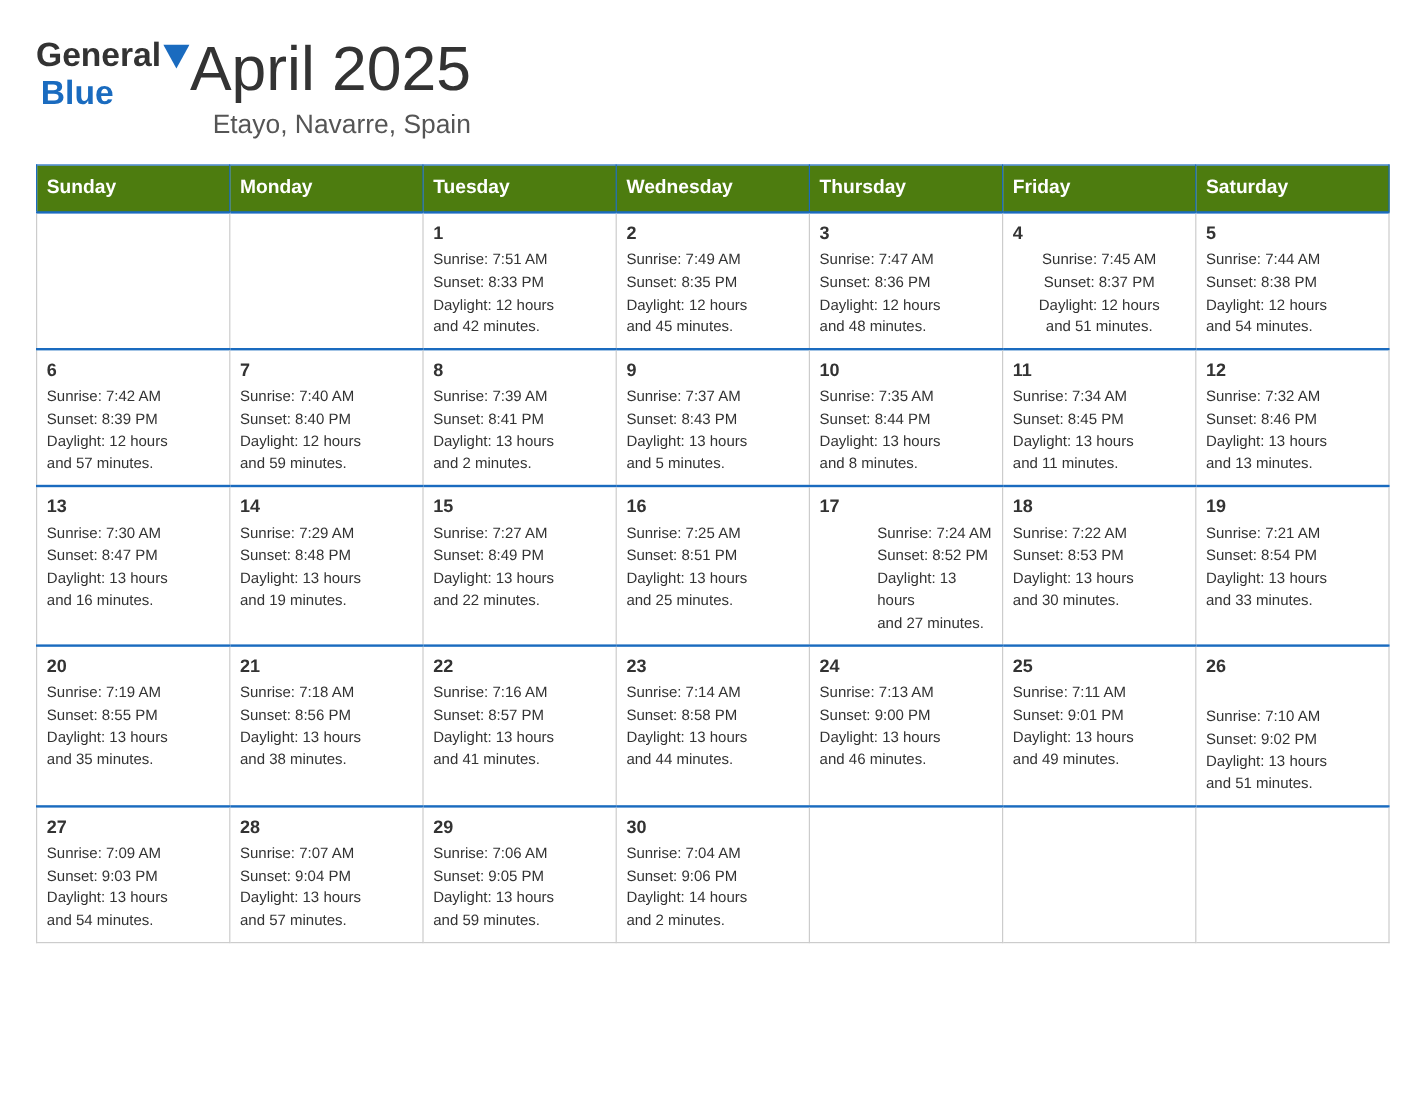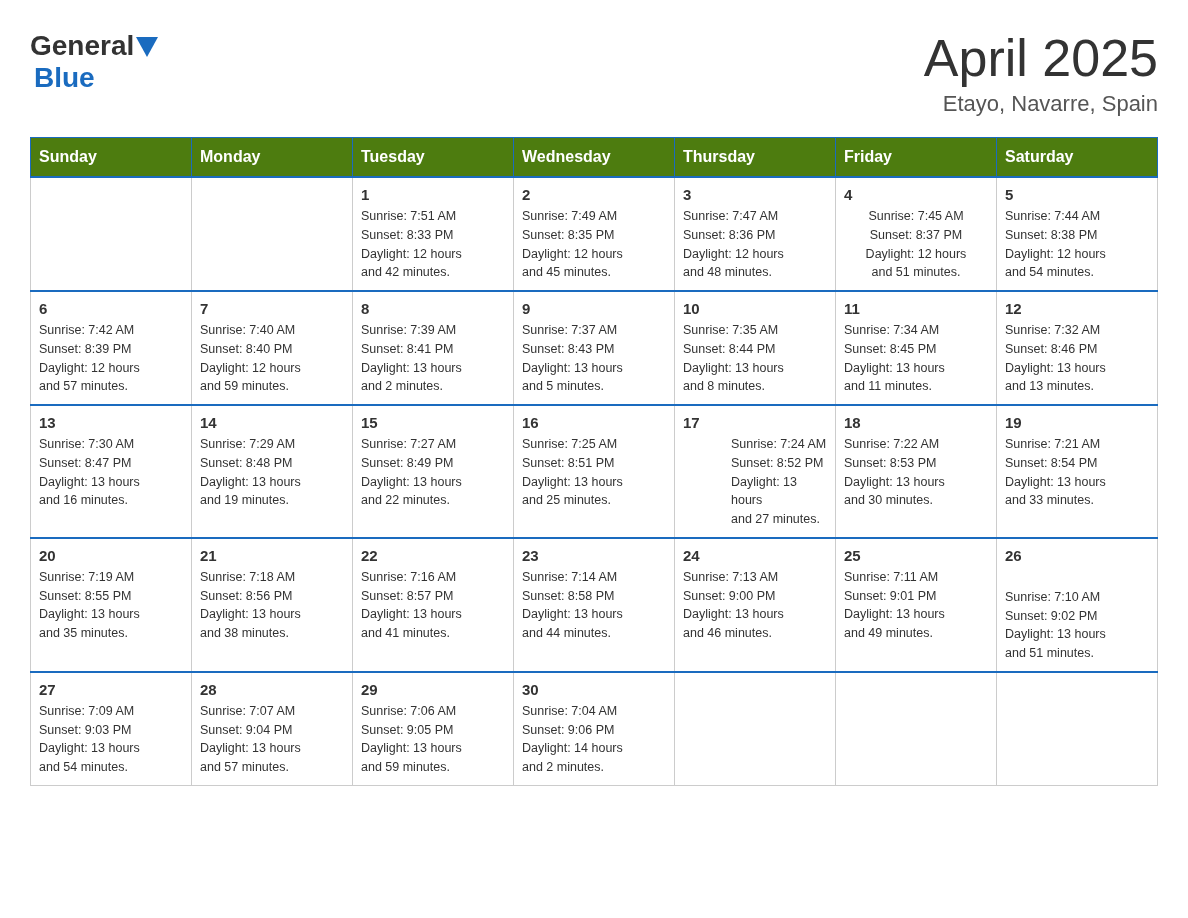--- a/index.html
+++ b/index.html
@@ -5,21 +5,20 @@
     * { box-sizing: border-box; margin: 0; padding: 0; }
     body {
       font-family: Arial, sans-serif;
       background: #fff;
       padding: 30px;
       width: 1188px;
       min-height: 918px;
     }
     .header {
       display: flex;
-      justify-content: space-between;
       align-items: flex-start;
       margin-bottom: 20px;
     }
     .title-section {
       text-align: right;
     }
     .calendar-title {
       font-size: 52px;
       font-weight: normal;
       color: #333;

